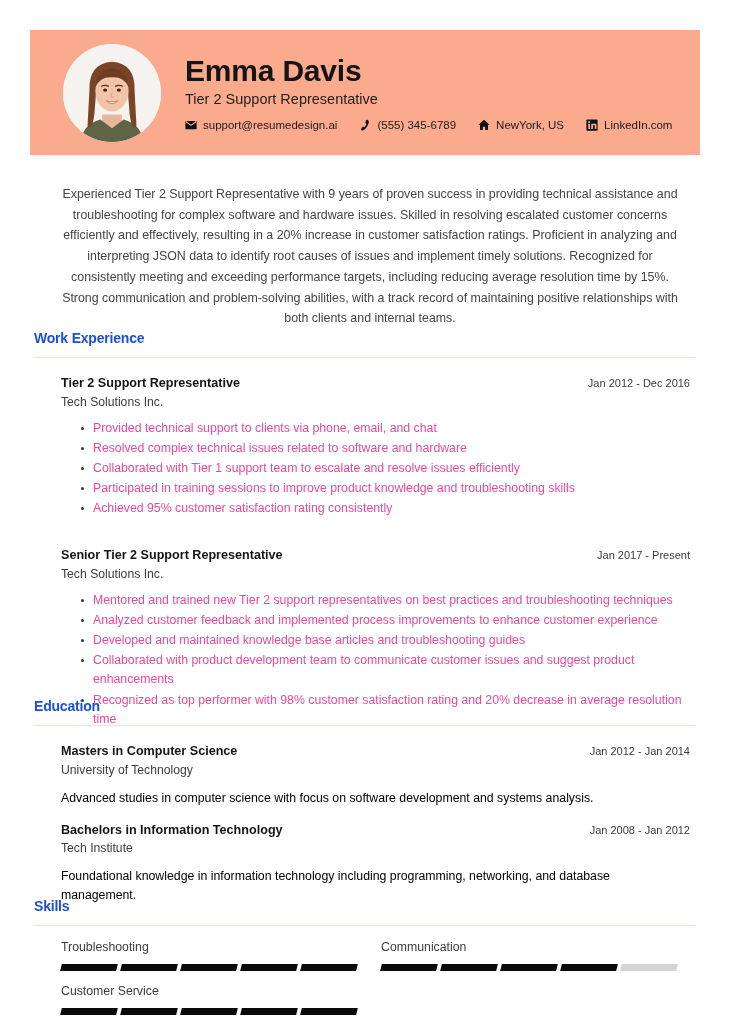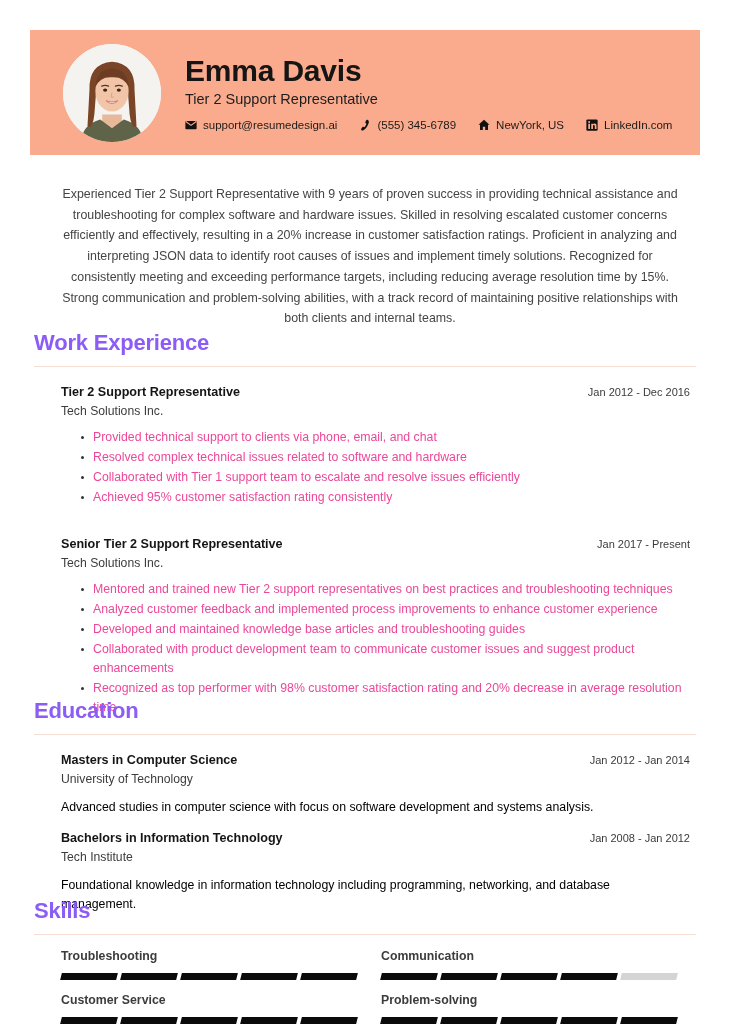--- a/index.html
+++ b/index.html
@@ -102,23 +102,23 @@
     color: #444444;
     text-align: center;
   }
 
   .section {
     position: absolute;
     left: 34px;
     width: 662px;
   }
   .section-title {
-    font-size: 22px;
+    font-size: 14px;
     font-weight: bold;
-    color: #8b5cf6;
+    color: #1d4ed8;
     letter-spacing: -0.2px;
     line-height: 1.1;
   }
   .section-rule {
     height: 1px;
     background: #f6ded4;
     margin-top: 11px;
     width: 662px;
   }
 
@@ -191,21 +191,20 @@
   }
   .skill {
     margin-bottom: 13px;
     width: 296px;
   }
   .skill-name {
     font-size: 12.3px;
     color: #3c3c3c;
     line-height: 1.3;
     margin-bottom: 8px;
-    font-weight: bold;
   }
   .skill-bar {
     display: flex;
     gap: 4px;
     height: 7px;
   }
   .seg {
     flex: 1 1 0;
     height: 7px;
     background: #0a0a0a;
@@ -308,20 +307,21 @@
     <div class="entry" style="margin-top:17px;">
       <div class="entry-head">
         <div class="entry-title">Tier 2 Support Representative</div>
         <div class="entry-date">Jan 2012 - Dec 2016</div>
       </div>
       <div class="entry-org">Tech Solutions Inc.</div>
       <ul class="bullets">
         <li>Provided technical support to clients via phone, email, and chat</li>
         <li>Resolved complex technical issues related to software and hardware</li>
         <li>Collaborated with Tier 1 support team to escalate and resolve issues efficiently</li>
+        <li>Participated in training sessions to improve product knowledge and troubleshooting skills</li>
         <li>Achieved 95% customer satisfaction rating consistently</li>
       </ul>
     </div>
 
     <div class="entry" style="margin-top:29px;">
       <div class="entry-head">
         <div class="entry-title">Senior Tier 2 Support Representative</div>
         <div class="entry-date">Jan 2017 - Present</div>
       </div>
       <div class="entry-org">Tech Solutions Inc.</div>
@@ -390,27 +390,17 @@
         <div class="skill-name">Customer Service</div>
         <div class="skill-bar">
             <span class="seg"></span>
             <span class="seg"></span>
             <span class="seg"></span>
             <span class="seg"></span>
             <span class="seg"></span>
           </div>
       </div>
 
-      <div class="skill">
-        <div class="skill-name">Problem-solving</div>
-        <div class="skill-bar">
-            <span class="seg"></span>
-            <span class="seg"></span>
-            <span class="seg"></span>
-            <span class="seg"></span>
-            <span class="seg"></span>
-          </div>
-      </div>
 
     </div>
   </div>
 
 </div>
 
 </body></html>

